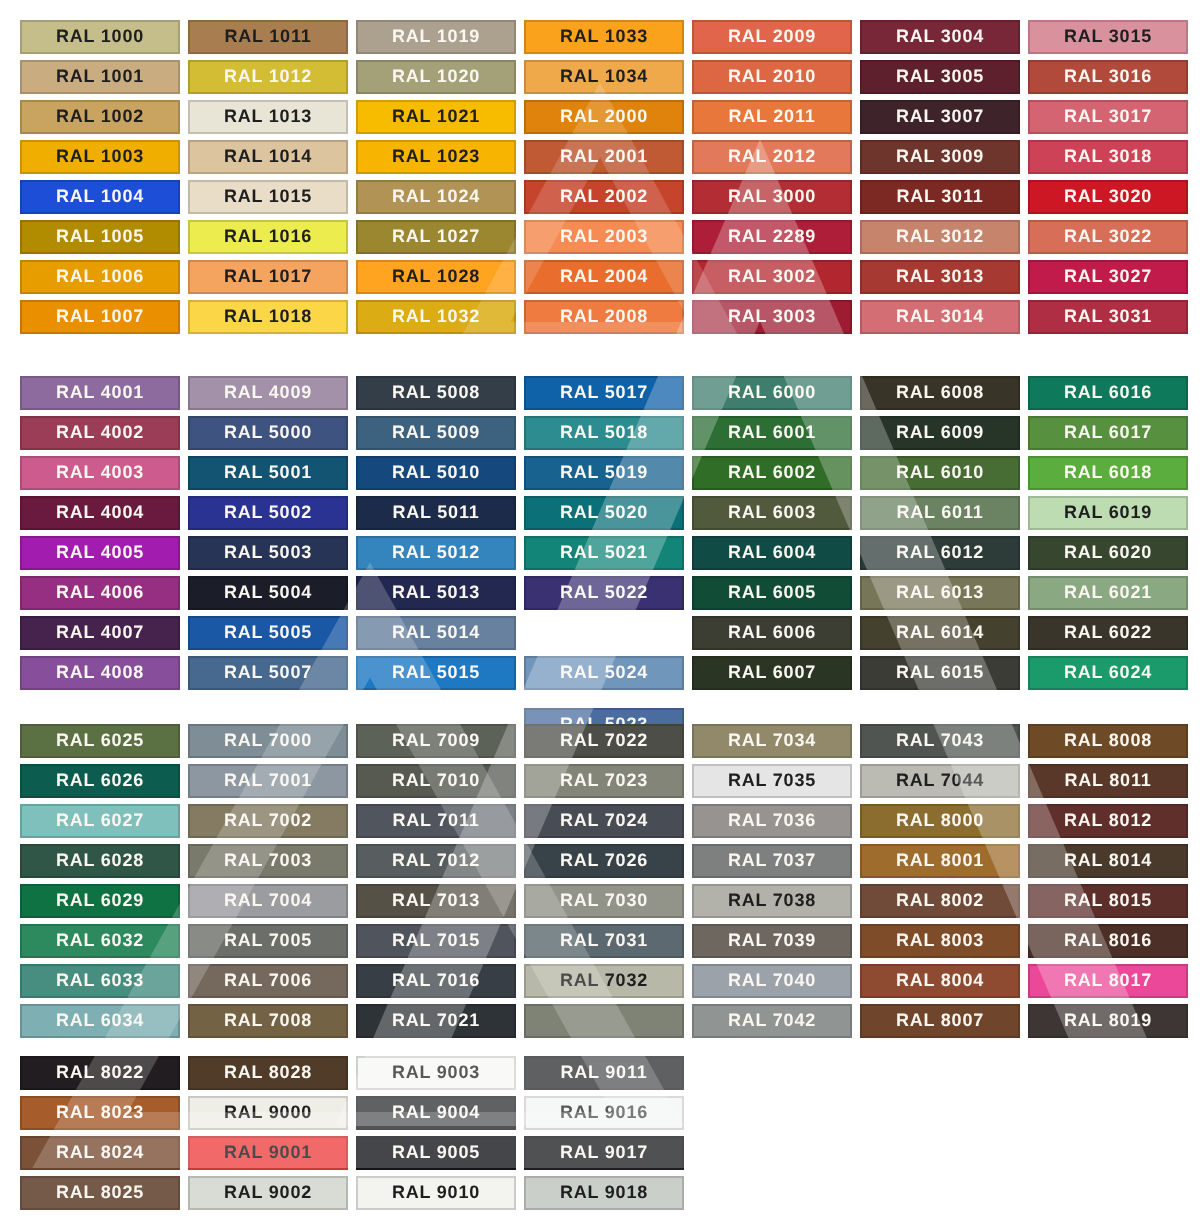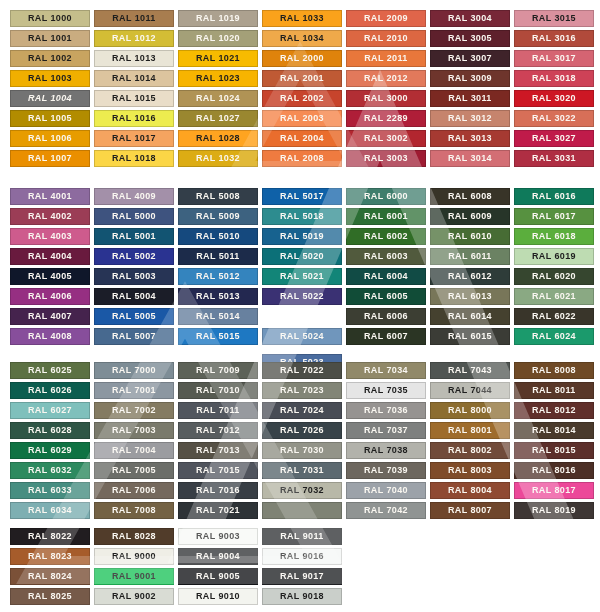--- a/index.html
+++ b/index.html
@@ -45,21 +45,21 @@
       </div>
       <div class="cell" style="background: rgb(201, 172, 128);">
         <span class="lbl" style="color: rgb(30, 30, 30);">RAL 1001</span>
       </div>
       <div class="cell" style="background: rgb(200, 164, 96);">
         <span class="lbl" style="color: rgb(30, 30, 30);">RAL 1002</span>
       </div>
       <div class="cell" style="background: rgb(240, 175, 0);">
         <span class="lbl" style="color: rgb(30, 30, 30);">RAL 1003</span>
       </div>
-      <div class="cell" style="background: #737373; font-style: italic;">
+      <div class="cell" style="background: #1d4ed8;">
         <span class="lbl" style="color: rgb(250, 247, 241);">RAL 1004</span>
       </div>
       <div class="cell" style="background: rgb(178, 140, 0);">
         <span class="lbl" style="color: rgb(250, 247, 241);">RAL 1005</span>
       </div>
       <div class="cell" style="background: rgb(231, 156, 0);">
         <span class="lbl" style="color: rgb(250, 247, 241);">RAL 1006</span>
       </div>
       <div class="cell" style="background: rgb(234, 143, 0);">
         <span class="lbl" style="color: rgb(250, 247, 241);">RAL 1007</span>
@@ -215,21 +215,21 @@
       </div>
       <div class="cell" style="background: rgb(155, 61, 86);">
         <span class="lbl" style="color: rgb(250, 247, 241);">RAL 4002</span>
       </div>
       <div class="cell" style="background: rgb(206, 91, 141);">
         <span class="lbl" style="color: rgb(250, 247, 241);">RAL 4003</span>
       </div>
       <div class="cell" style="background: rgb(105, 26, 62);">
         <span class="lbl" style="color: rgb(250, 247, 241);">RAL 4004</span>
       </div>
-      <div class="cell" style="background: #0f172a;">
+      <div class="cell" style="background: #a21caf;">
         <span class="lbl" style="color: rgb(250, 247, 241);">RAL 4005</span>
       </div>
       <div class="cell" style="background: rgb(150, 47, 130);">
         <span class="lbl" style="color: rgb(250, 247, 241);">RAL 4006</span>
       </div>
       <div class="cell" style="background: rgb(69, 35, 77);">
         <span class="lbl" style="color: rgb(250, 247, 241);">RAL 4007</span>
       </div>
       <div class="cell" style="background: rgb(135, 78, 155);">
         <span class="lbl" style="color: rgb(250, 247, 241);">RAL 4008</span>
@@ -561,21 +561,21 @@
       </div>
       <div class="cell" style="background: rgb(118, 90, 73);">
         <span class="lbl" style="color: rgb(250, 247, 241);">RAL 8025</span>
       </div>
       <div class="cell" style="background: rgb(81, 60, 42);">
         <span class="lbl" style="color: rgb(250, 247, 241);">RAL 8028</span>
       </div>
       <div class="cell" style="background: rgb(239, 238, 230);">
         <span class="lbl" style="color: rgb(30, 30, 30);">RAL 9000</span>
       </div>
-      <div class="cell" style="background: #22c55e;">
+      <div class="cell" style="background: #ef4444;">
         <span class="lbl" style="color: rgb(30, 30, 30);">RAL 9001</span>
       </div>
       <div class="cell" style="background: rgb(217, 220, 212);">
         <span class="lbl" style="color: rgb(30, 30, 30);">RAL 9002</span>
       </div>
       <div class="cell" style="background: rgb(247, 249, 246);">
         <span class="lbl" style="color: rgb(30, 30, 30);">RAL 9003</span>
       </div>
       <div class="cell" style="background: rgb(40, 42, 45);">
         <span class="lbl" style="color: rgb(250, 247, 241);">RAL 9004</span>

